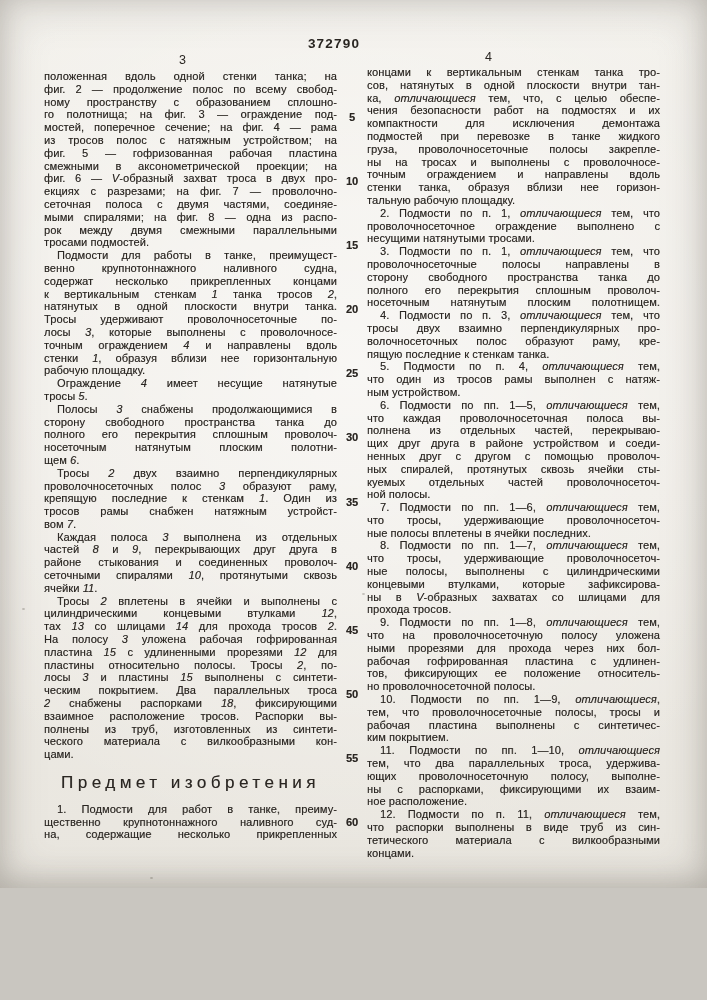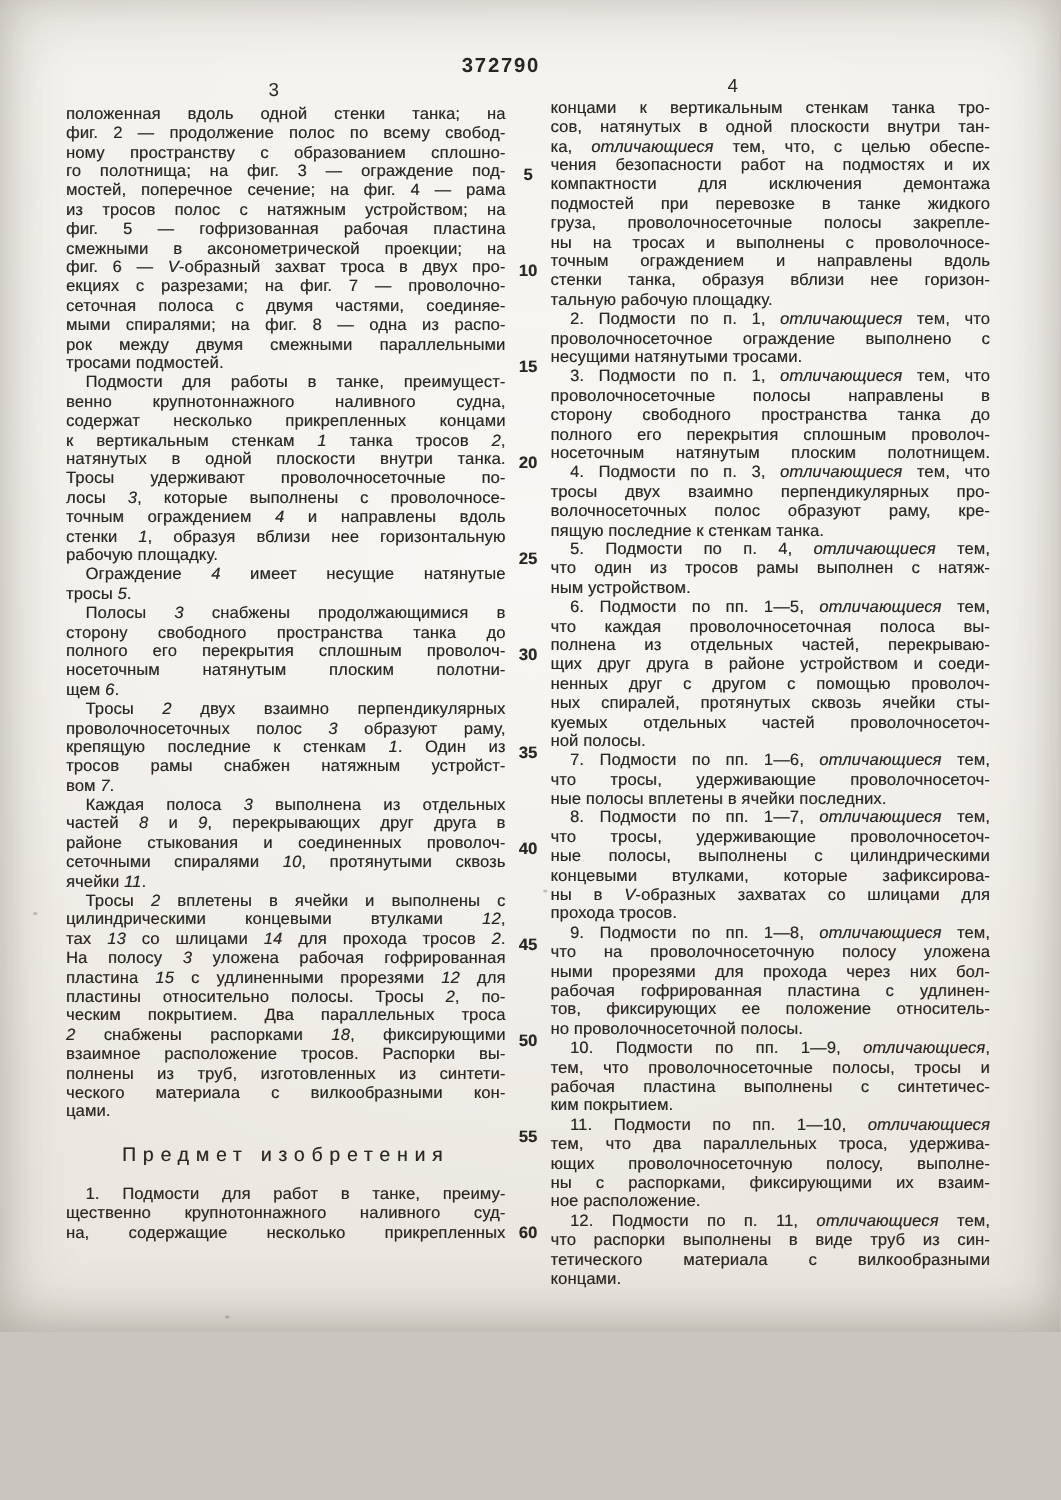--- a/index.html
+++ b/index.html
@@ -27,21 +27,21 @@
     text-shadow:0.3px 0.2px 0 rgba(42,38,34,0.45);
     letter-spacing:0.1px;
   }
   .column.left{left:44px;top:70px;}
   .column.right{left:367px;top:66px;}
   .line{text-align:left;}
   .line.just{text-align:justify;text-align-last:justify;}
   .line.indent{text-indent:13px;}
   .line.heading{
     text-align:center;text-align-last:center;text-indent:0;
-    letter-spacing:4.5px;font-size:13px;margin:16px 0 13px;
+    letter-spacing:4.5px;font-size:17px;margin:16px 0 13px;
   }
   .gutter{position:absolute;inset:0;pointer-events:none;}
   .gutter-num{
     position:absolute;left:337px;width:30px;text-align:center;
     font-size:11px;font-weight:bold;
     text-shadow:0.3px 0.2px 0 rgba(42,38,34,0.45);
   }
   .speck{position:absolute;width:3px;height:2px;border-radius:50%;background:#6d675e;opacity:.35;}
   i{font-style:italic;}
 </style>
@@ -94,20 +94,21 @@
       <div class="line just">частей <i>8</i> и <i>9</i>, перекрывающих друг друга в</div>
       <div class="line just">районе стыкования и соединенных проволоч-</div>
       <div class="line just">сеточными спиралями <i>10</i>, протянутыми сквозь</div>
       <div class="line">ячейки <i>11</i>.</div>
       <div class="line just indent">Тросы <i>2</i> вплетены в ячейки и выполнены с</div>
       <div class="line just">цилиндрическими концевыми втулками <i>12</i>,</div>
       <div class="line just">тах <i>13</i> со шлицами <i>14</i> для прохода тросов <i>2</i>.</div>
       <div class="line just">На полосу <i>3</i> уложена рабочая гофрированная</div>
       <div class="line just">пластина <i>15</i> с удлиненными прорезями <i>12</i> для</div>
       <div class="line just">пластины относительно полосы. Тросы <i>2</i>, по-</div>
+      <div class="line just">лосы <i>3</i> и пластины <i>15</i> выполнены с синтети-</div>
       <div class="line just">ческим покрытием. Два параллельных троса</div>
       <div class="line just"><i>2</i> снабжены распорками <i>18</i>, фиксирующими</div>
       <div class="line just">взаимное расположение тросов. Распорки вы-</div>
       <div class="line just">полнены из труб, изготовленных из синтети-</div>
       <div class="line just">ческого материала с вилкообразными кон-</div>
       <div class="line">цами.</div>
       <div class="line heading">Предмет изобретения</div>
       <div class="line just indent">1. Подмости для работ в танке, преиму-</div>
       <div class="line just">щественно крупнотоннажного наливного суд-</div>
       <div class="line just">на, содержащие несколько прикрепленных</div>

